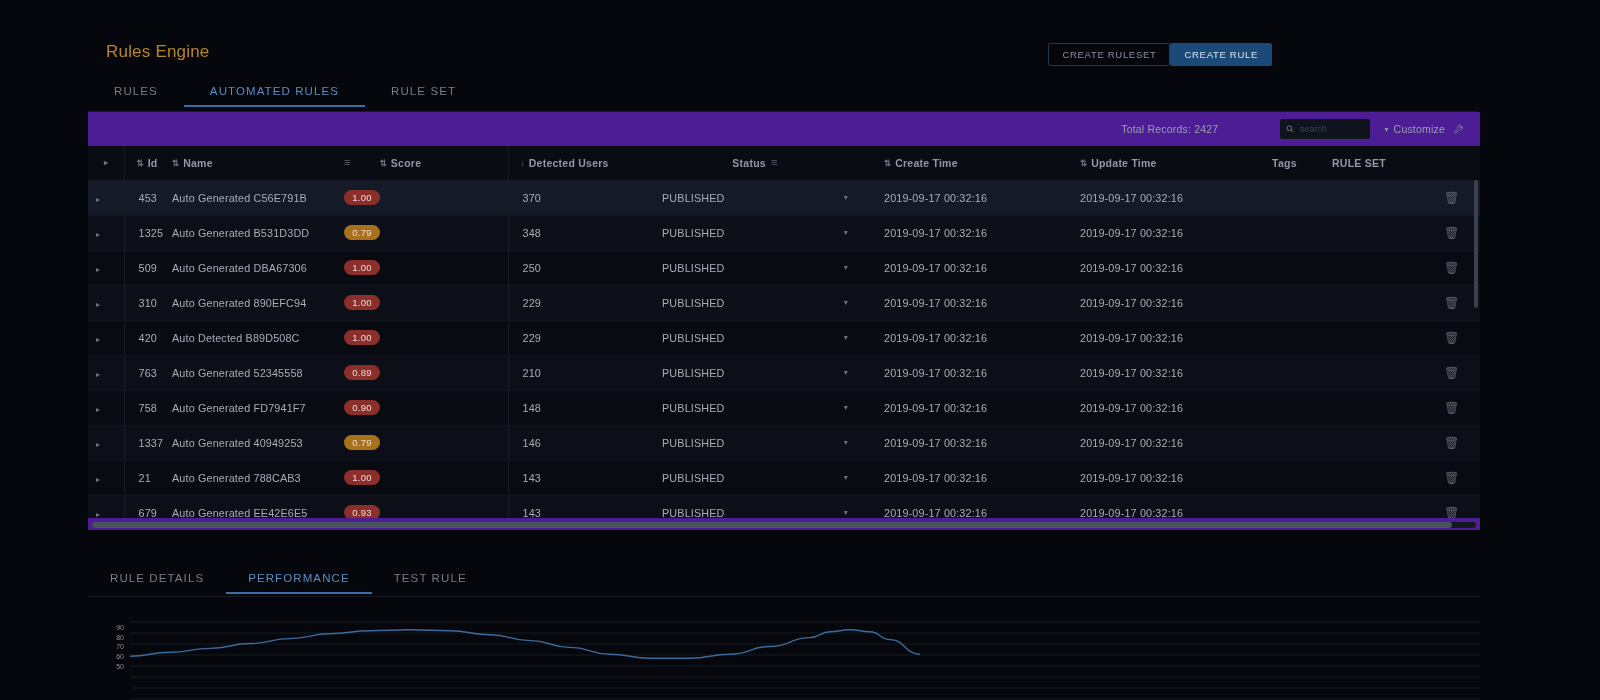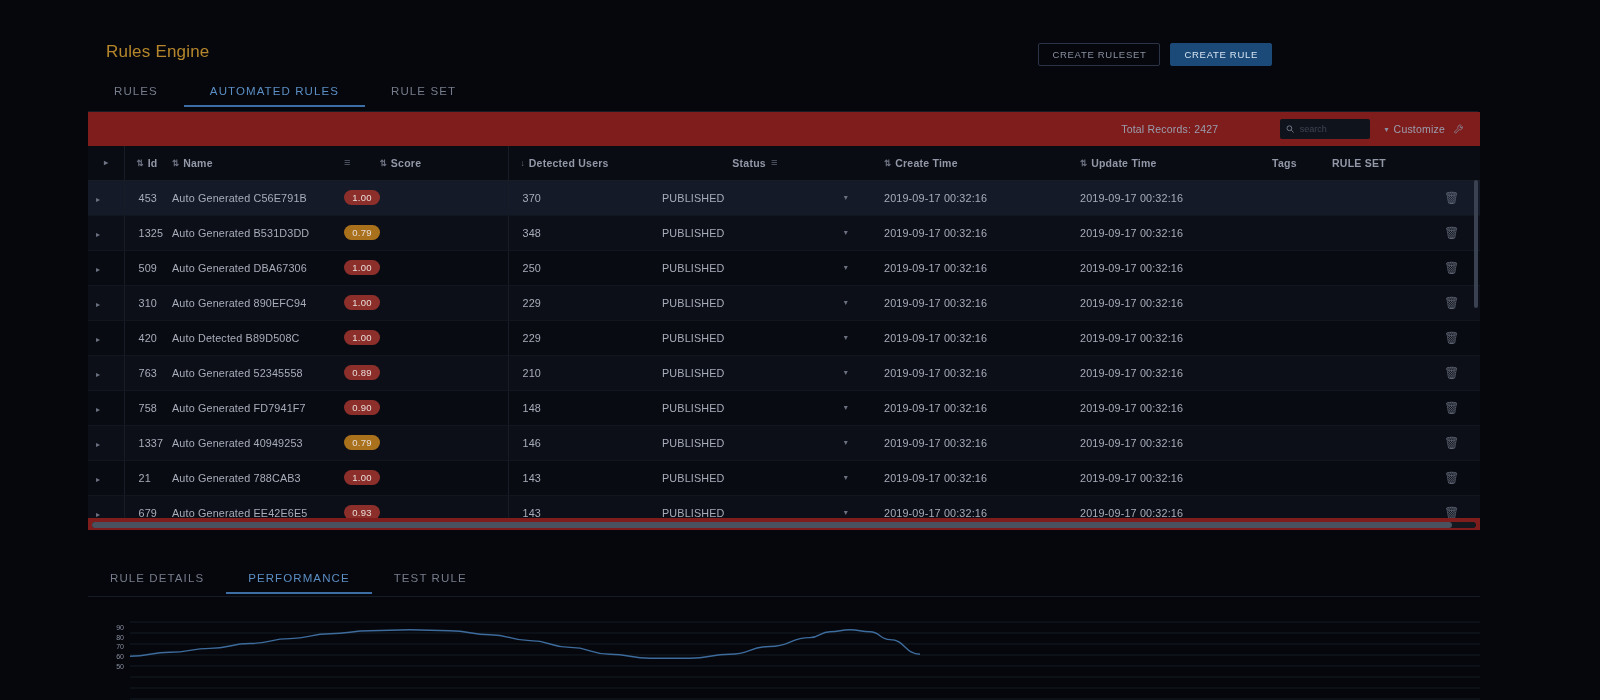--- a/index.html
+++ b/index.html
@@ -16,21 +16,21 @@
   .app-header {
     position: absolute; left: 18px; top: 0; width: 1376px; height: 78px; text-decoration: underline;
   }
   .page-title {
     position: absolute; left: 88px; top: 42px;
     font-size: 17px; font-weight: 400; letter-spacing: .2px;
     color: #b5862b;
   }
   .header-actions {
     position: absolute; right: 122px; top: 43px;
-    display: flex; gap: 10px; align-items: center;
+    display: flex; align-items: center;
   }
   .btn {
     height: 23px; padding: 0 13px;
     display: flex; align-items: center; justify-content: center;
     font-size: 9.5px; letter-spacing: .7px; font-weight: 500;
     border-radius: 2px; cursor: pointer; white-space: nowrap;
   }
   .btn-outline {
     border: 1px solid #2b3347; color: #8a90a0; background: transparent;
   }
@@ -52,21 +52,21 @@
   }
   .tab.active { color: #5b8ec4; }
   .tab.active::after {
     content: ""; position: absolute; left: 0; right: 0; bottom: -1px;
     height: 2px; background: #3c6ea5;
   }
 
   
   .table-card {
     position: absolute; left: 88px; top: 112px; width: 1392px; height: 418px;
-    background: #7f1d1d;
+    background: #4c1d95;
   }
   .table-toolbar {
     height: 34px; display: flex; align-items: center; justify-content: flex-end;
     padding-right: 16px; gap: 0px;
   }
   .total-records {
     font-size: 10.5px; color: #9a9fae; margin-right: 62px; letter-spacing: .2px;
   }
   .search-box {
     width: 90px; height: 20px; background: #0f131c;

